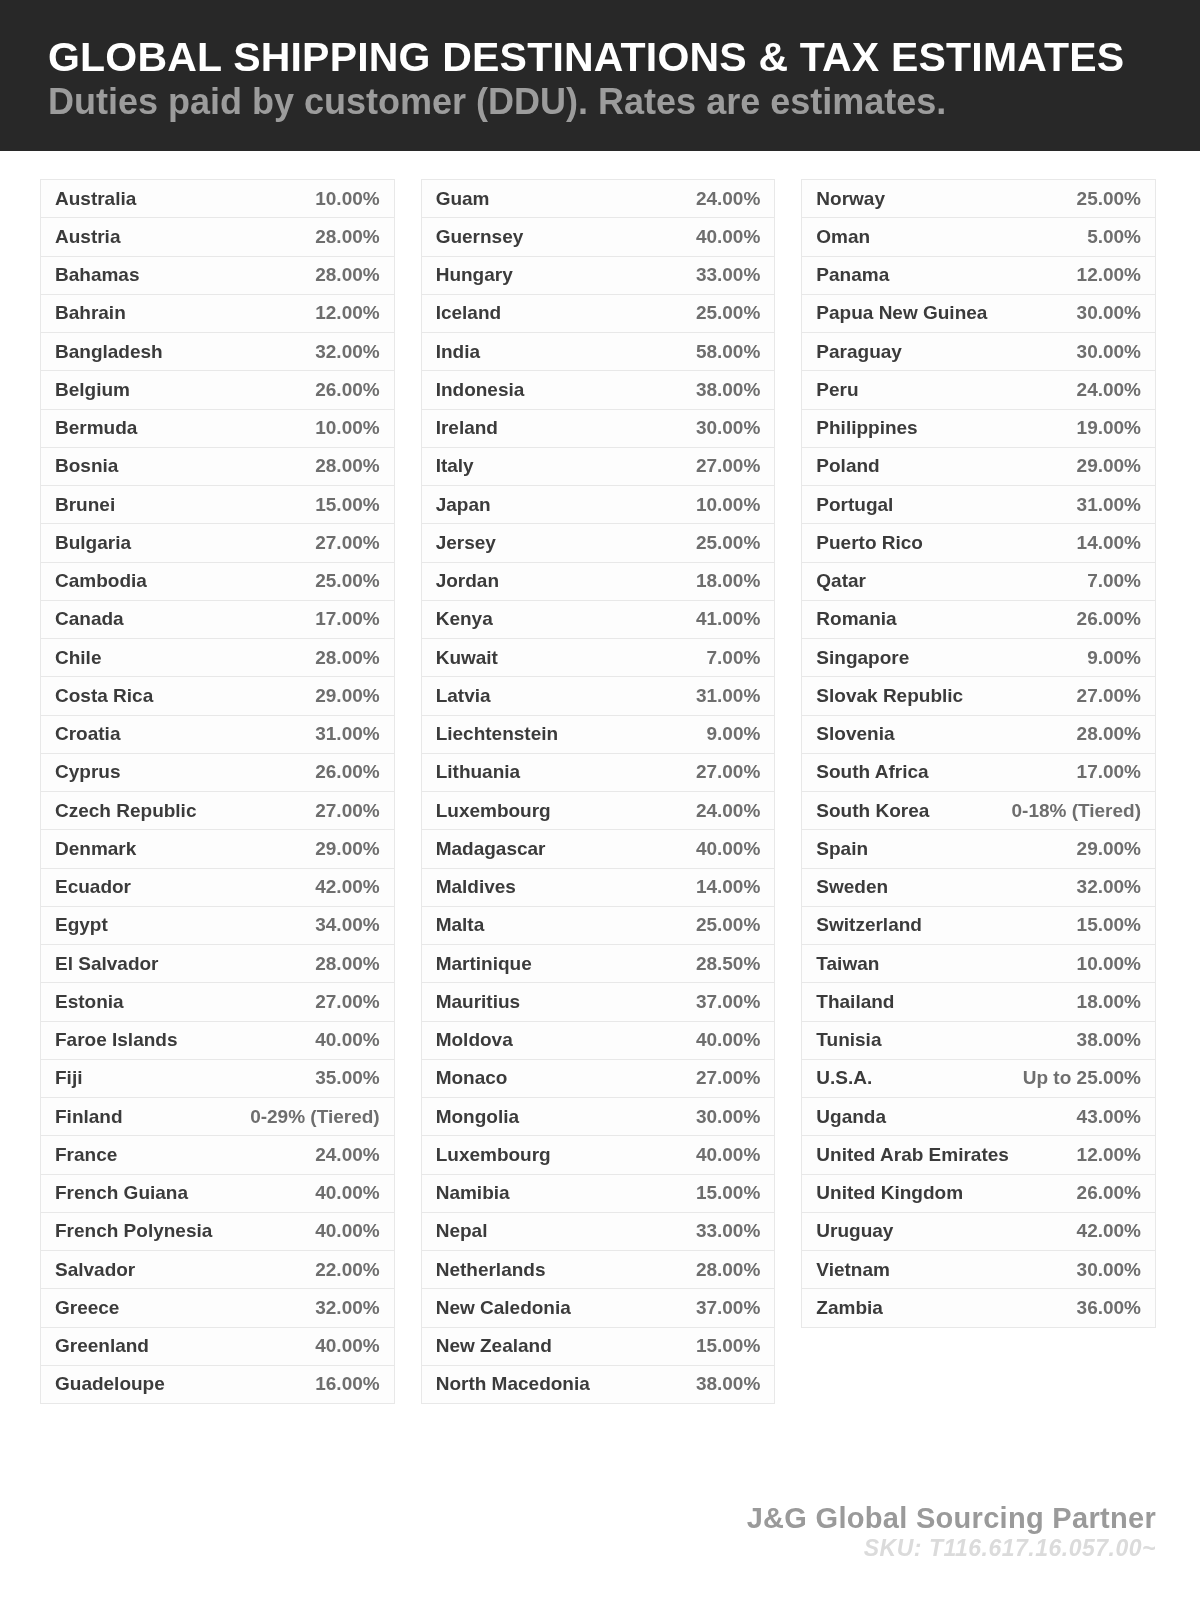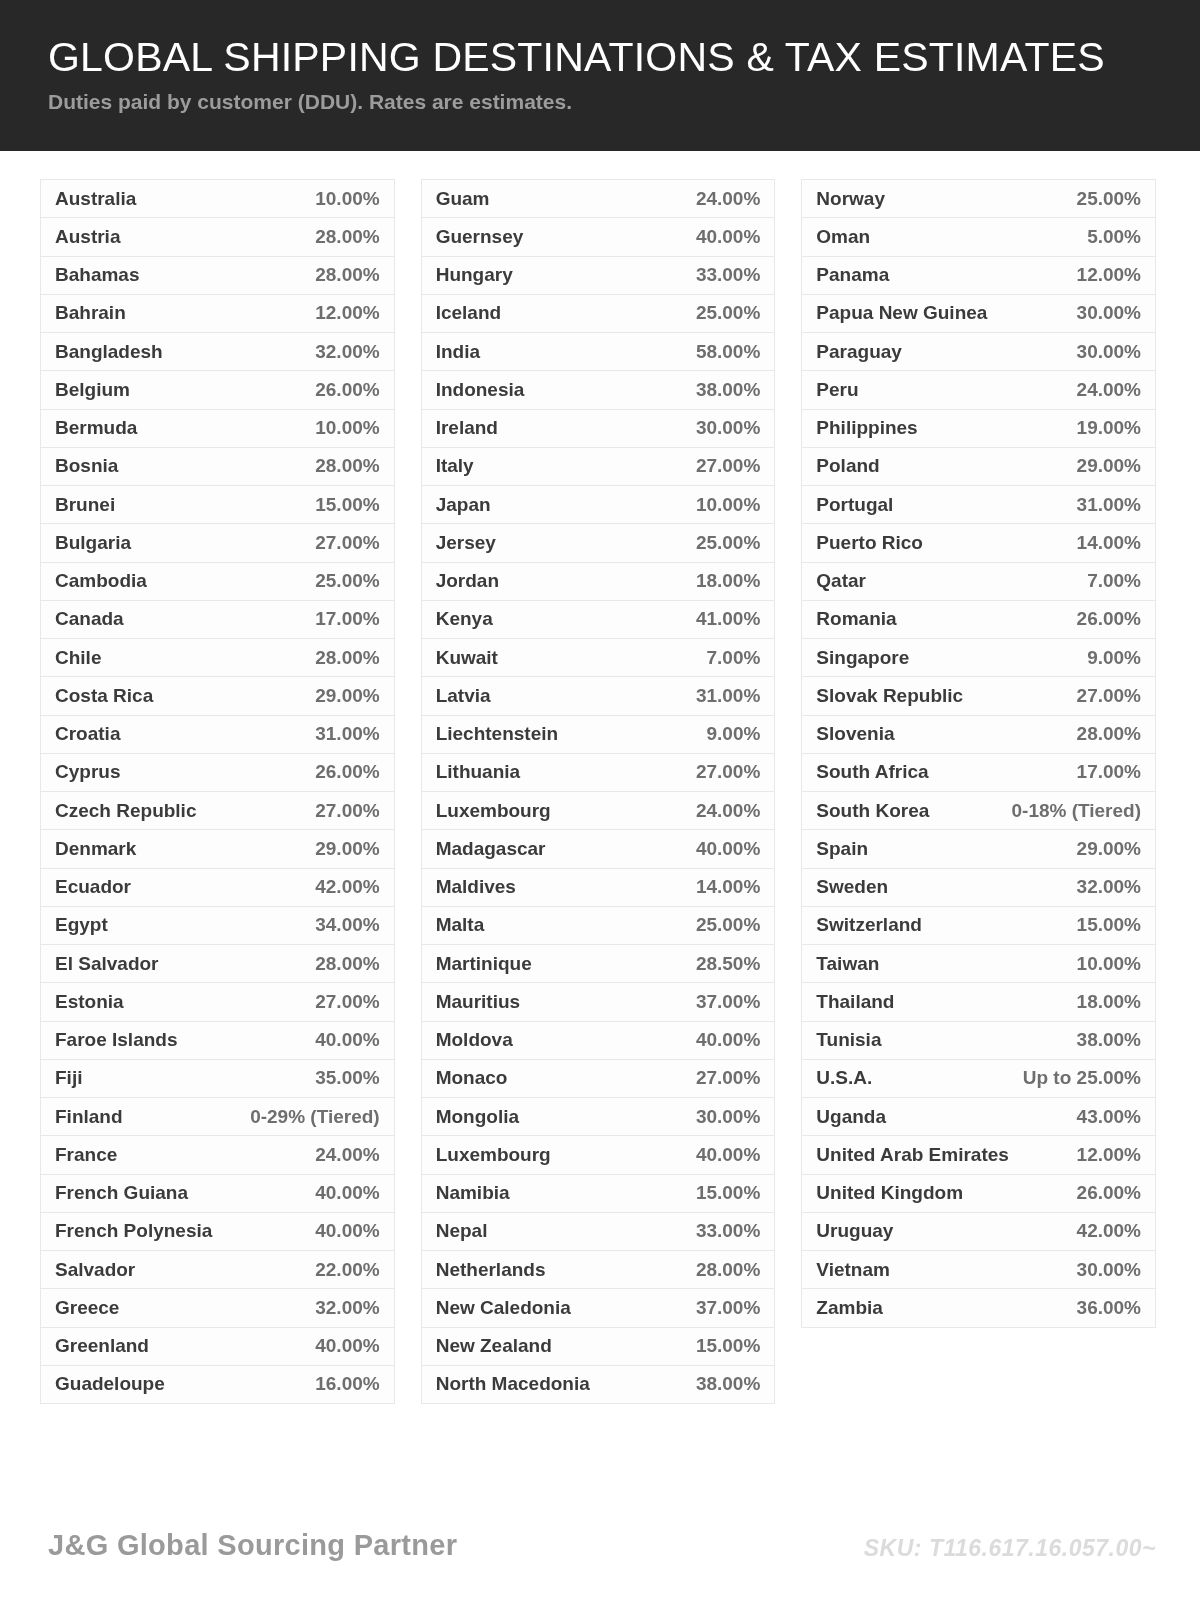--- a/index.html
+++ b/index.html
@@ -11,28 +11,27 @@
     font-family: "Liberation Sans", sans-serif;
   }
   .header {
     background: var(--header-bg, #282828);
     height: 151px;
     padding: 34px 48px 0 48px;
   }
   .title {
     color: var(--title-color, #ffffff);
     font-size: 41px;
-    font-weight: 400;
+    font-weight: 700;
     letter-spacing: 0.2px;
     white-space: nowrap;
   }
   .subtitle {
-    margin-top: 9px;
     color: var(--subtitle-color, #9c9c9c);
-    font-size: 21px;
+    font-size: 36px;
     font-weight: 700;
   }
   .table {
     display: flex;
     gap: 26px;
     padding: 28px 44px 0 40px;
     align-items: flex-start;
   }
   .col {
     flex: 1 1 0;
@@ -59,20 +58,21 @@
     font-size: 19px;
     font-weight: 700;
     white-space: nowrap;
   }
   .footer {
     position: absolute;
     left: 48px; right: 44px; bottom: 38px;
     display: flex;
     justify-content: space-between;
     align-items: flex-end;
+    flex-direction: column;
   }
   .brand {
     color: var(--brand-color, #9a9a9a);
     font-size: 29px;
     font-weight: 800;
     letter-spacing: 0.3px;
   }
   .sku {
     color: var(--sku-color, #dbdbdb);
     font-size: 23px;

